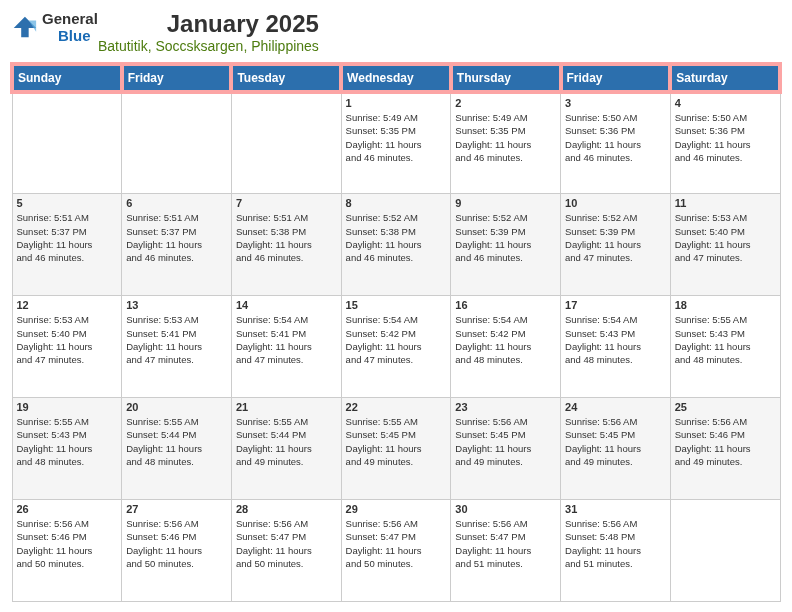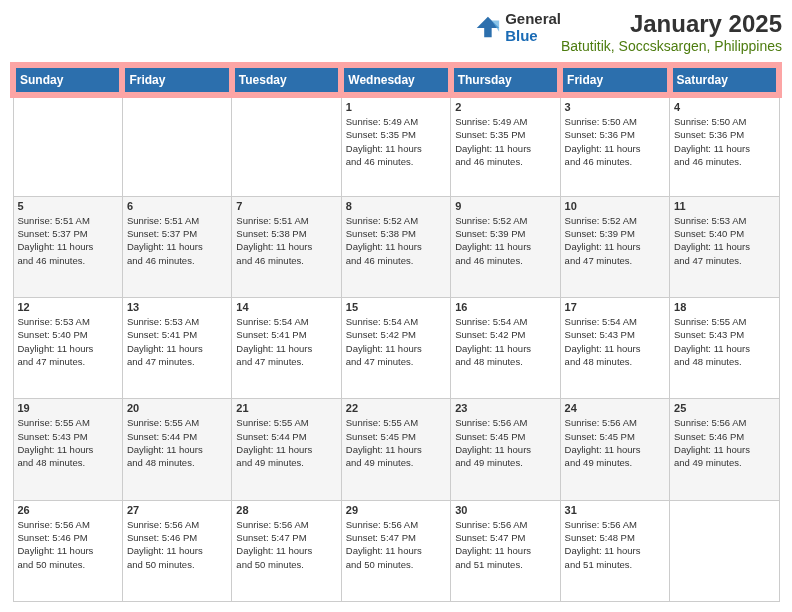--- a/index.html
+++ b/index.html
@@ -12,21 +12,21 @@
     }
     .page {
       width: 792px;
       height: 612px;
       padding: 10px;
       display: flex;
       flex-direction: column;
     }
     .header {
       display: flex;
-      justify-content: flex-end;
+      justify-content: flex-start;
       align-items: flex-start;
       margin-bottom: 8px;
     }
     .logo {
       display: flex;
       align-items: center;
       gap: 4px;
     }
     .logo-icon {
       width: 28px;
@@ -50,21 +50,21 @@
       border-collapse: collapse;
       width: 100%;
       table-layout: fixed;
     }
     .calendar thead tr th {
       background-color: #2c6fad;
       color: white;
       text-align: left;
       padding: 5px 4px;
       font-size: 12px;
-      border: 6px solid #fca5a5;
+      border: 4px solid #fca5a5;
     }
     .calendar tbody tr td {
       border: 1px solid #ccc;
       vertical-align: top;
       padding: 3px 4px;
       font-size: 9.5px;
       color: #333;
       height: 88px;
     }
     .calendar tbody tr:nth-child(even) td {
@@ -87,21 +87,21 @@
 
 <div class="page">
   <div class="header">
     <div class="logo">
       <svg class="logo-icon" viewBox="0 0 30 30">
         <polygon points="16,4 28,16 20,16 20,26 12,26 12,16 4,16" fill="#2c6fad"></polygon>
         <polygon points="20,8 28,8 28,20" fill="#5aabde" opacity="0.7"></polygon>
       </svg>
       <div>
         <div style="font-size:15px;font-weight:bold;color:#333;">General</div>
-        <div style="font-size:15px;font-weight:bold;color:#1a6bb5;">Blue</div>
+        <div style="font-size:15px;font-weight:bold;color:#1a6bb5;margin-left:16px;">Blue</div>
       </div>
     </div>
     <div class="title-block">
       <div class="calendar-title">January 2025</div>
       <div class="calendar-subtitle">Batutitik, Soccsksargen, Philippines</div>
     </div>
   </div>
 
   <table class="calendar">
     <thead>

